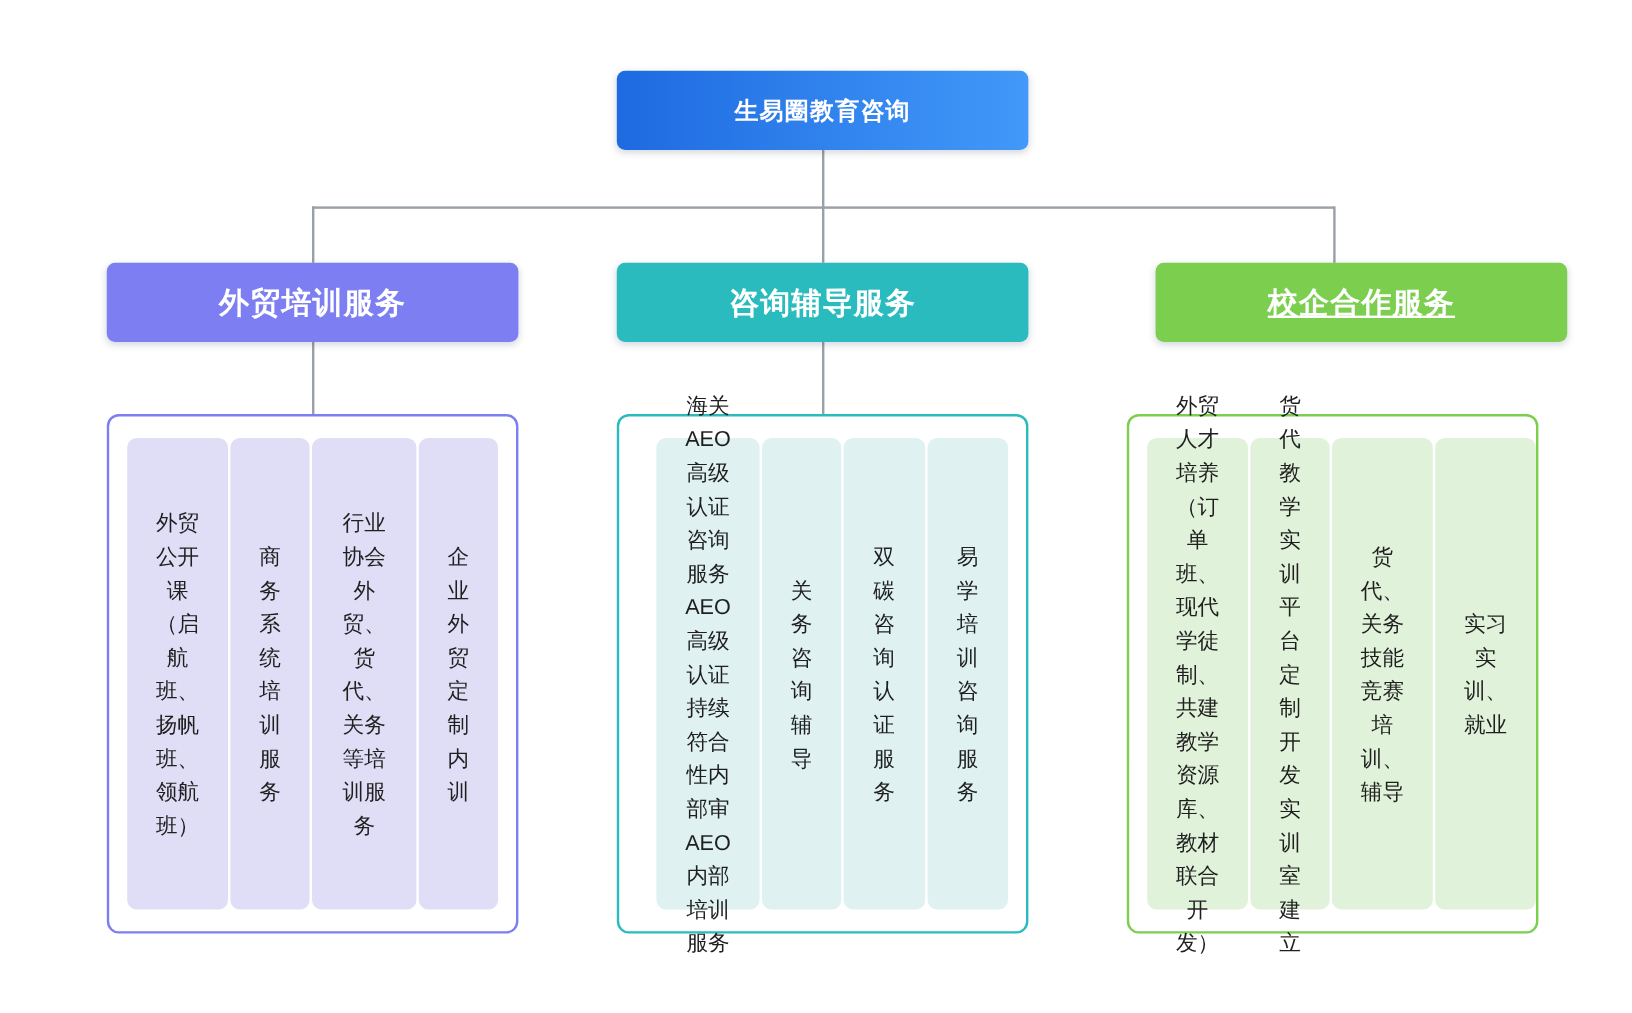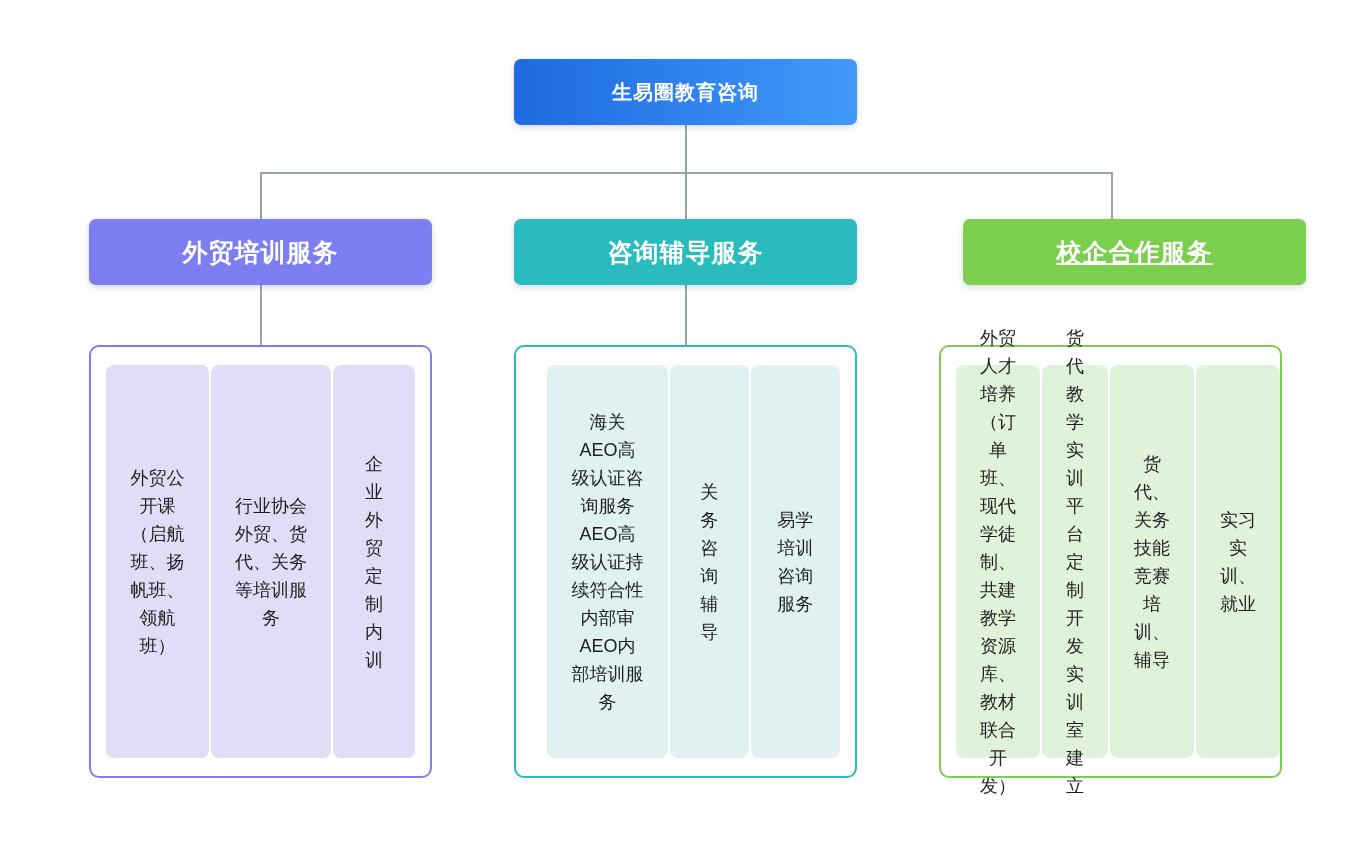--- a/index.html
+++ b/index.html
@@ -82,29 +82,31 @@
   <div class="node branch-node bn1">
     <span>咨询辅导服务</span>
   </div>
   <div class="node branch-node bn2">
     <span>校企合作服务</span>
   </div>
 
   <div class="panel p0">
     <div class="item">外贸公开课
 （启航班、扬帆班、领航班）</div>
+    <div class="item">商务系统培训服务</div>
     <div class="item">行业协会外贸、货代、关务等培训服务</div>
     <div class="item">企业外贸定制内训</div>
   </div>
 
   <div class="panel p1">
     <div class="item">海关AEO高级认证咨询服务
 AEO高级认证持续符合性内部审
 AEO内部培训服务</div>
     <div class="item">关务咨询辅导</div>
+    <div class="item">双碳咨询认证服务</div>
     <div class="item">易学培训咨询服务</div>
   </div>
 
   <div class="panel p2">
     <div class="item">外贸人才培养（订单班、现代学徒制、共建教学资源库、教材联合开发）</div>
     <div class="item">货代教学实训平台定制开发
 实训室建立</div>
     <div class="item">货代、关务技能竞赛培训、辅导</div>
     <div class="item">实习实训、就业</div>
   </div>

